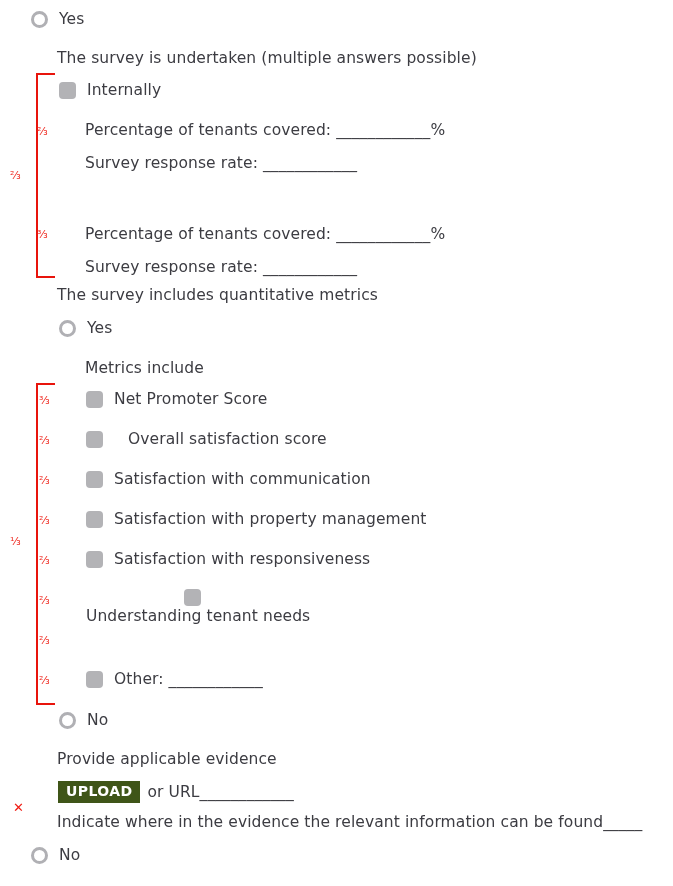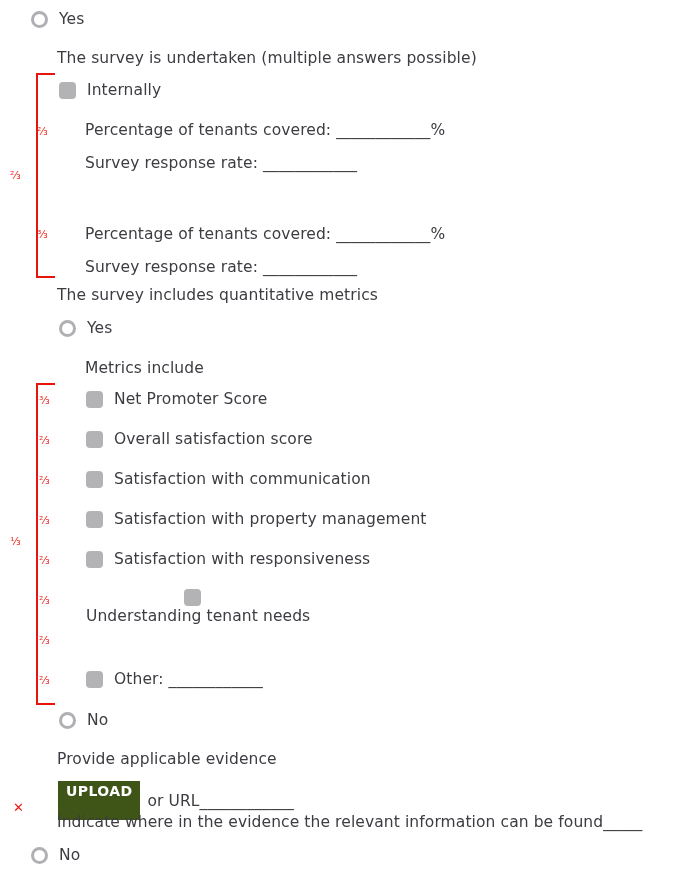--- a/index.html
+++ b/index.html
@@ -88,21 +88,21 @@
   }
 
   
   .upload-btn {
     display: inline-block;
     background: #3f5518;
     color: #ffffff;
     font-weight: bold;
     font-size: 14px;
     letter-spacing: 0.4px;
-    padding: 3px 8px 21px 8px;
+    padding: 3px 8px 4px 8px;
     line-height: 15px;
   }
 
   .inline-wrap {
     position: absolute;
     display: flex;
     align-items: center;
     white-space: nowrap;
   }
   .inline-wrap .txt { margin-left: 7px; }
@@ -167,21 +167,21 @@
 
   <div class="bracket" style="left:36px; top:383px; width:19px; height:322px;"></div>
   <div class="frac" style="left:10px; top:536px;">¹⁄₃</div>
 
   <div class="row" style="left:86px; top:389px;">
     <span class="checkbox"></span>
     <span class="txt">Net Promoter Score</span>
   </div>
   <div class="frac" style="left:39px; top:395px;">³⁄₃</div>
 
-  <div class="row" style="left:86px; top:429px;">
+  <div class="row" style="left:86px; top:429px;gap:14px;">
     <span class="checkbox"></span>
     <span class="txt">Overall satisfaction score</span>
   </div>
   <div class="frac" style="left:39px; top:435px;">²⁄₃</div>
 
   <div class="row" style="left:86px; top:469px;">
     <span class="checkbox"></span>
     <span class="txt">Satisfaction with communication</span>
   </div>
   <div class="frac" style="left:39px; top:475px;">²⁄₃</div>

